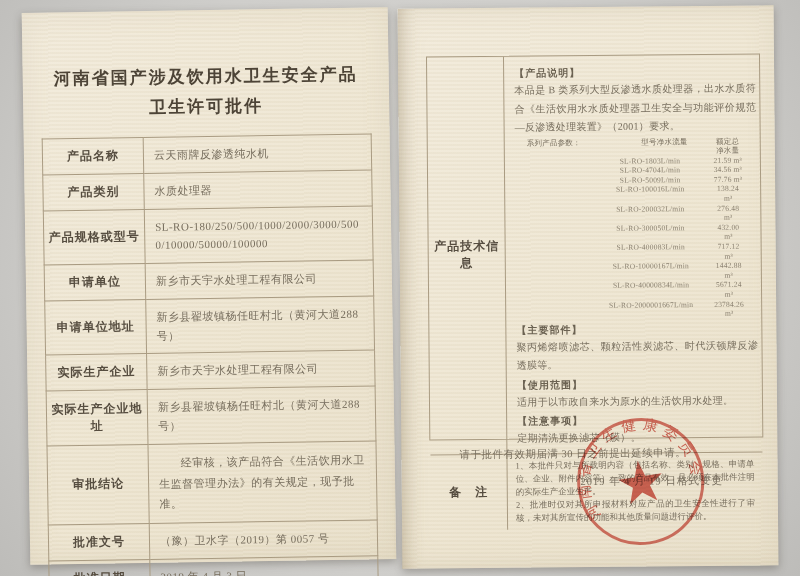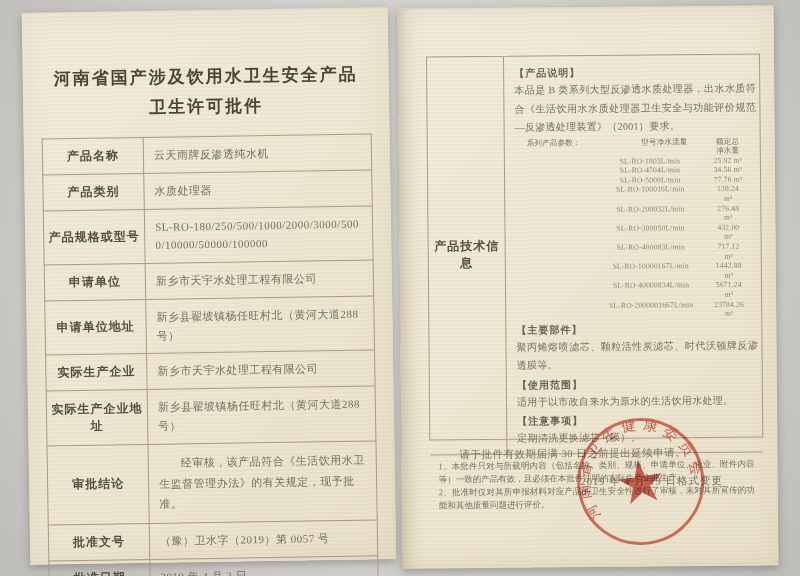--- a/index.html
+++ b/index.html
@@ -121,21 +121,21 @@
           <div class="srow shead">
             <span class="scap">系列产品参数：</span>
             <span class="sc1">型号</span>
             <span class="sc2">净水流量</span>
             <span class="sc3">额定总净水量</span>
           </div>
           <div class="srow">
               <span class="scap"></span>
               <span class="sc1">SL-RO-180</span>
               <span class="sc2">3L/min</span>
-              <span class="sc3">25.92 m³</span>
+              <span class="sc3">21.59 m³</span>
             </div>
           <div class="srow">
               <span class="scap"></span>
               <span class="sc1">SL-RO-470</span>
               <span class="sc2">4L/min</span>
               <span class="sc3">34.56 m³</span>
             </div>
           <div class="srow">
               <span class="scap"></span>
               <span class="sc1">SL-RO-500</span>
@@ -187,20 +187,21 @@
         </div>
         <div class="sec-head">【主要部件】</div>
         <p class="sec-body">聚丙烯熔喷滤芯、颗粒活性炭滤芯、时代沃顿牌反渗透膜等。</p>
         <div class="sec-head">【使用范围】</div>
         <p class="sec-body">适用于以市政自来水为原水的生活饮用水处理。</p>
         <div class="sec-head">【注意事项】</div>
         <p class="sec-body">定期清洗更换滤芯（膜）。</p>
       </div>
     </div>
     <div class="tech-row remarks">
+      <div class="tech-label">备　注</div>
       <div class="tech-content remark-body">
         <p>1、本批件只对与所载明内容（包括名称、类别、规格、申请单位、企业、附件内容等）一致的产品有效，且必须在本批件注明的实际生产企业生产。</p>
         <p>2、批准时仅对其所申报材料对应产品的卫生安全性进行了审核，未对其所宣传的功能和其他质量问题进行评价。</p>
       </div>
     </div>
   </div>
 
   <div class="renewal">请于批件有效期届满 30 日之前提出延续申请。</div>
   <div class="issue-date">2019 年 4 月 19 日格式变更</div>
 

